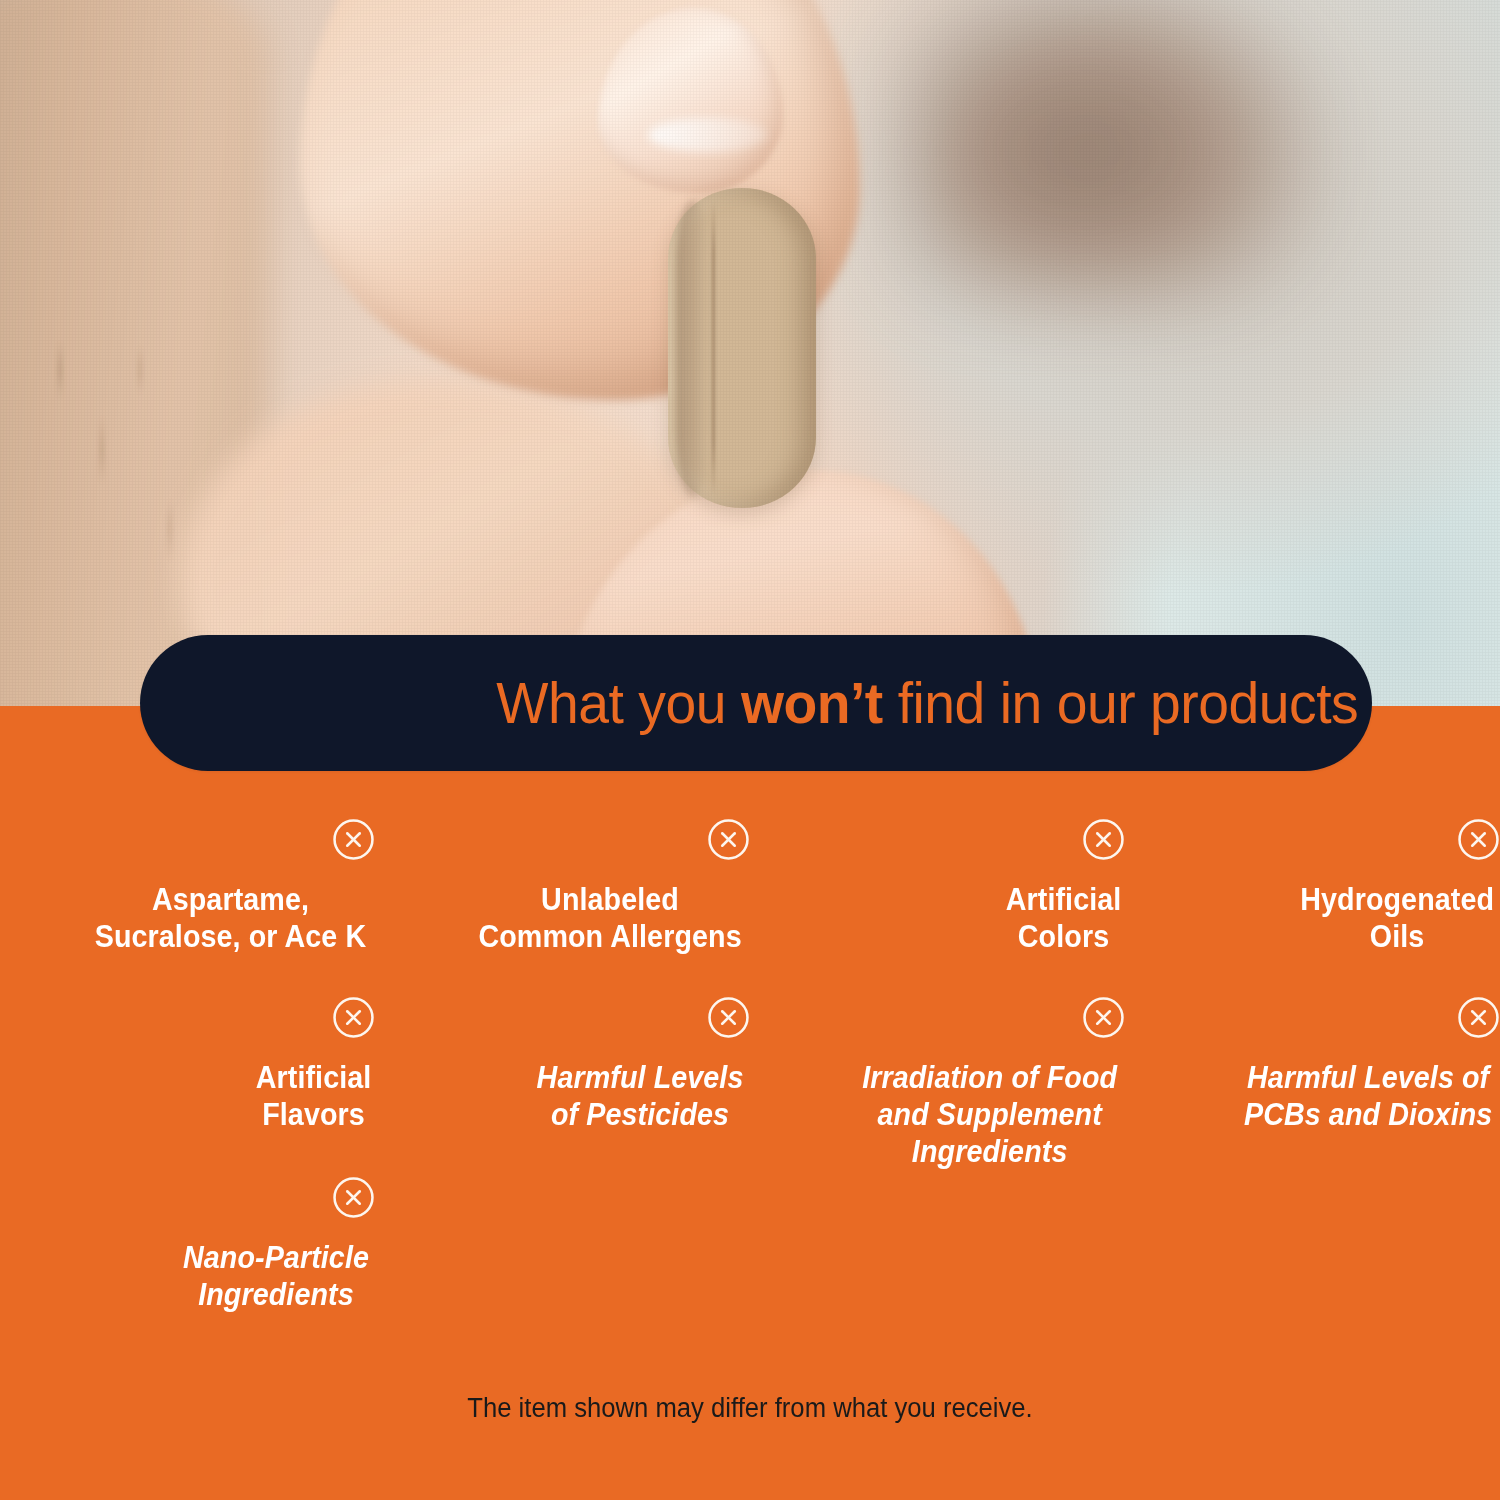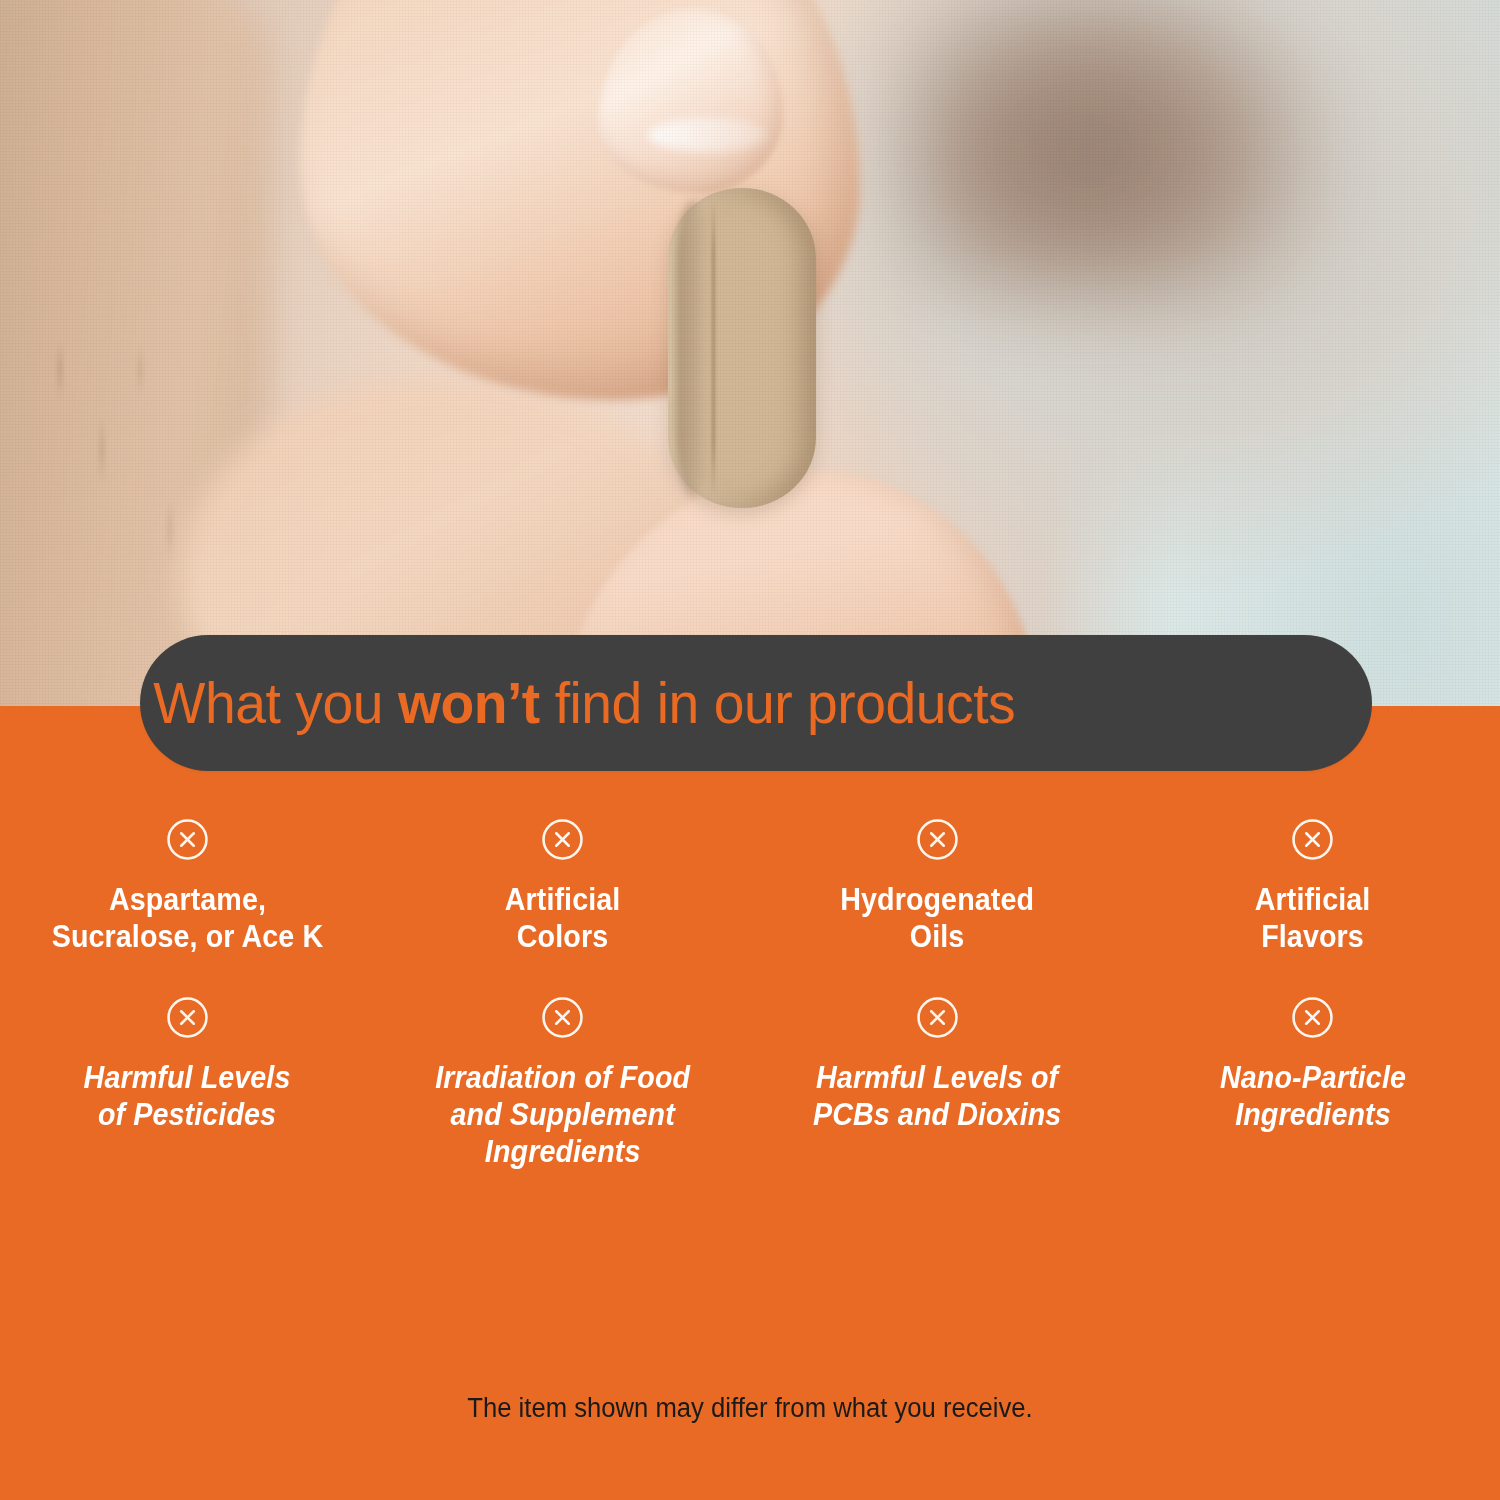--- a/index.html
+++ b/index.html
@@ -206,25 +206,25 @@
     background: #e96a24;
   }
 
   
   .title-card {
     position: absolute;
     left: 140px;
     top: 635px;
     width: 1232px;
     height: 136px;
-    background: #404040;
+    background: #0f172a;
     border-radius: 68px;
     display: flex;
     align-items: center;
-    justify-content: flex-start;
+    justify-content: flex-end;
     box-shadow: 0 1px 3px rgba(0,0,0,.06);
   }
   .title-text {
     font-size: 57px;
     line-height: 1;
     color: #ea6a23;
     letter-spacing: -0.5px;
     font-weight: 400;
     white-space: nowrap;
     transform: scaleX(.97);
@@ -237,21 +237,21 @@
     left: 0;
     top: 818px;
     width: 1500px;
     display: grid;
     grid-template-columns: repeat(4, 375px);
     row-gap: 0;
   }
   .cell {
     display: flex;
     flex-direction: column;
-    align-items: center;
+    align-items: flex-end;
     padding-top: 0;
   }
   .cell-r0 { height: 178px; }
   .cell-r1 { height: 178px; }
   .cell-r2 { height: 180px; font-style: italic; }
 
   .x-icon {
     width: 43px;
     height: 43px;
     display: block;
@@ -318,20 +318,28 @@
           <line x1="28.4" y1="15.6" x2="15.6" y2="28.4" stroke="#fdf6ef" stroke-width="2.6" stroke-linecap="round"></line>
         </svg>
         <div class="cell-label">Aspartame,<br>Sucralose, or Ace K</div>
       </div>
       <div class="cell cell-r0">
         <svg class="x-icon" viewBox="0 0 44 44">
           <circle cx="22" cy="22" r="19.4" fill="none" stroke="#fdf6ef" stroke-width="2.6"></circle>
           <line x1="15.6" y1="15.6" x2="28.4" y2="28.4" stroke="#fdf6ef" stroke-width="2.6" stroke-linecap="round"></line>
           <line x1="28.4" y1="15.6" x2="15.6" y2="28.4" stroke="#fdf6ef" stroke-width="2.6" stroke-linecap="round"></line>
         </svg>
+        <div class="cell-label">Unlabeled<br>Common Allergens</div>
+      </div>
+      <div class="cell cell-r0">
+        <svg class="x-icon" viewBox="0 0 44 44">
+          <circle cx="22" cy="22" r="19.4" fill="none" stroke="#fdf6ef" stroke-width="2.6"></circle>
+          <line x1="15.6" y1="15.6" x2="28.4" y2="28.4" stroke="#fdf6ef" stroke-width="2.6" stroke-linecap="round"></line>
+          <line x1="28.4" y1="15.6" x2="15.6" y2="28.4" stroke="#fdf6ef" stroke-width="2.6" stroke-linecap="round"></line>
+        </svg>
         <div class="cell-label">Artificial<br>Colors</div>
       </div>
       <div class="cell cell-r1">
         <svg class="x-icon" viewBox="0 0 44 44">
           <circle cx="22" cy="22" r="19.4" fill="none" stroke="#fdf6ef" stroke-width="2.6"></circle>
           <line x1="15.6" y1="15.6" x2="28.4" y2="28.4" stroke="#fdf6ef" stroke-width="2.6" stroke-linecap="round"></line>
           <line x1="28.4" y1="15.6" x2="15.6" y2="28.4" stroke="#fdf6ef" stroke-width="2.6" stroke-linecap="round"></line>
         </svg>
         <div class="cell-label">Hydrogenated<br>Oils</div>
       </div>

